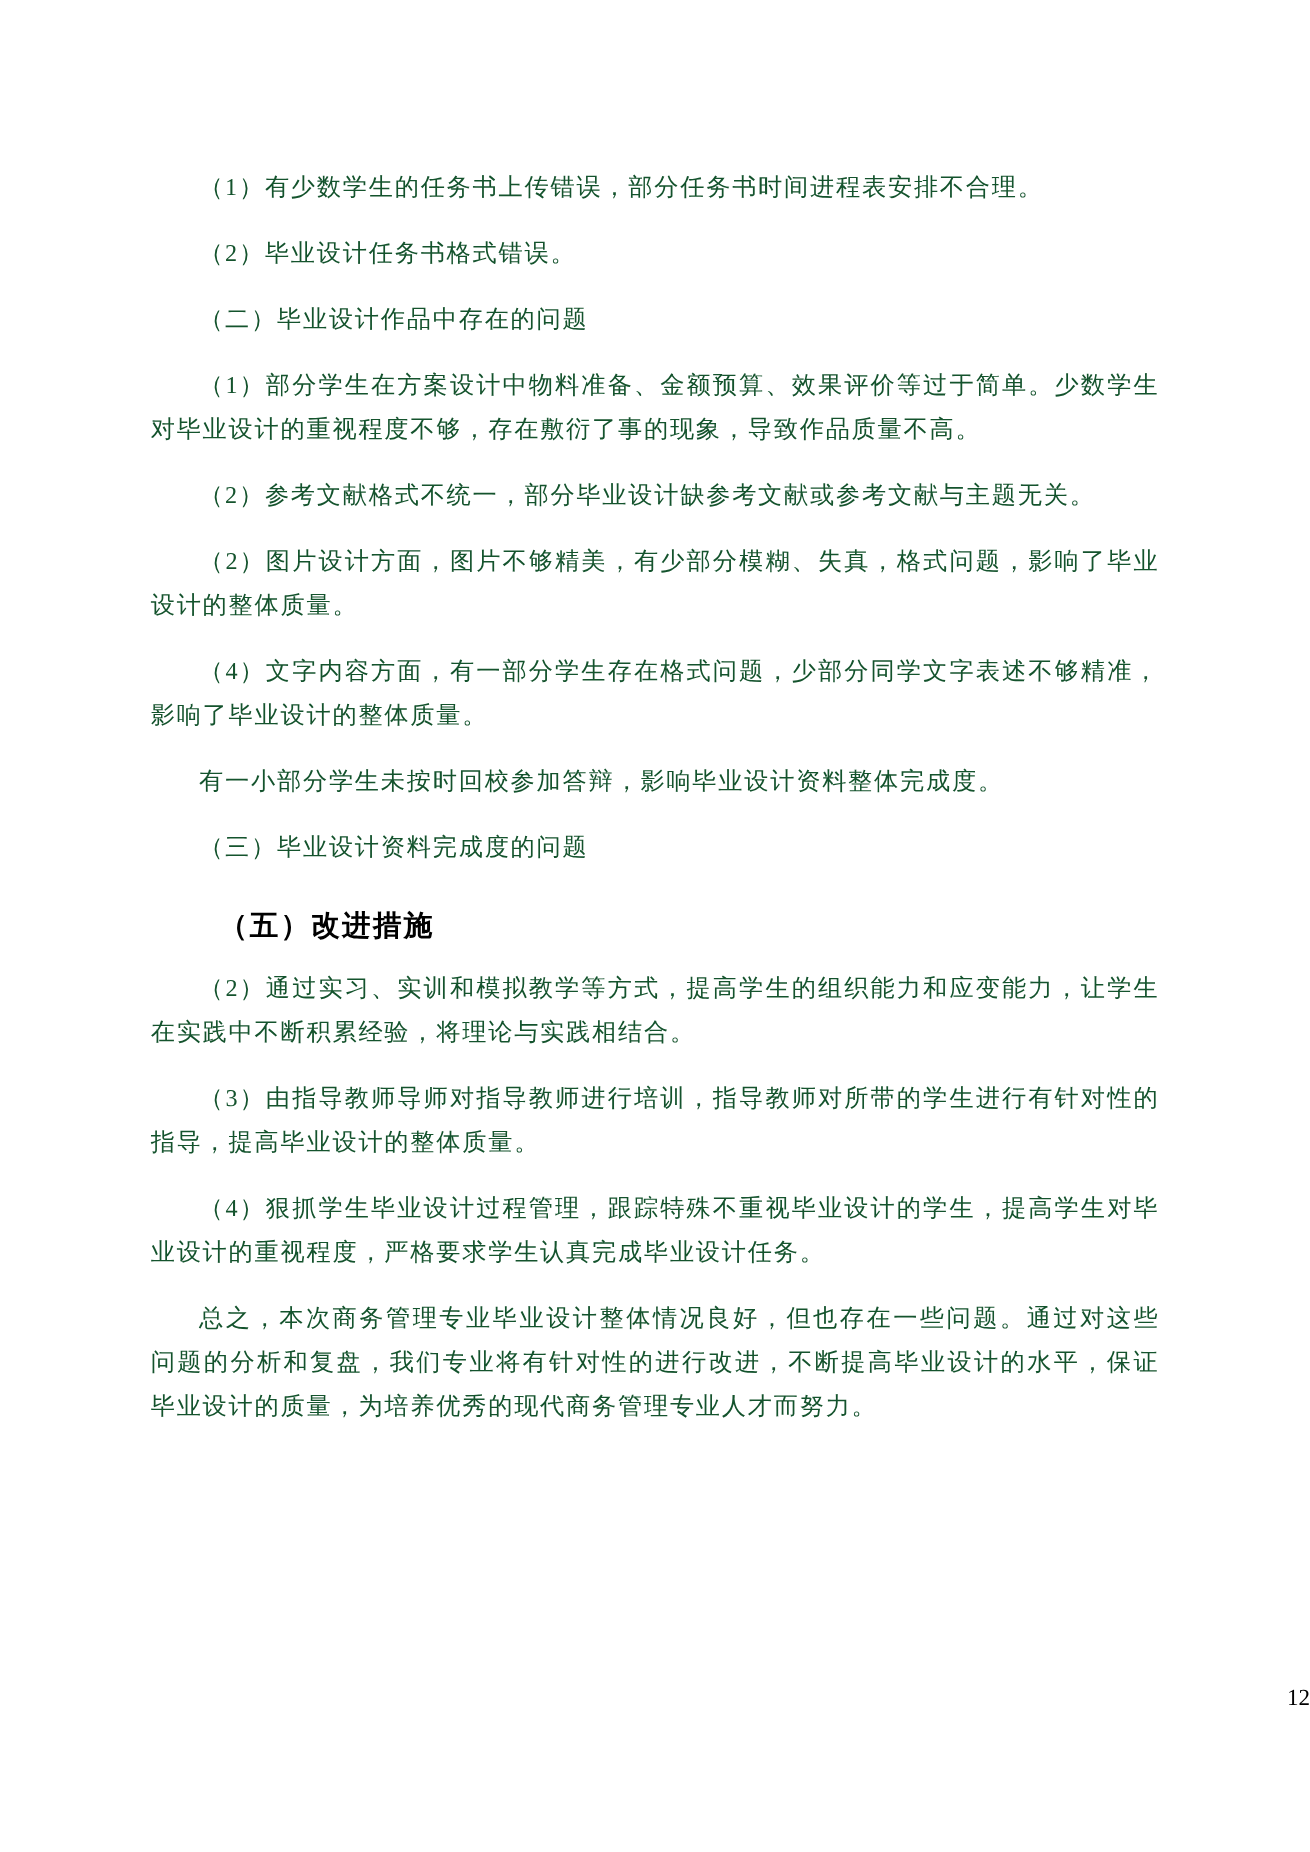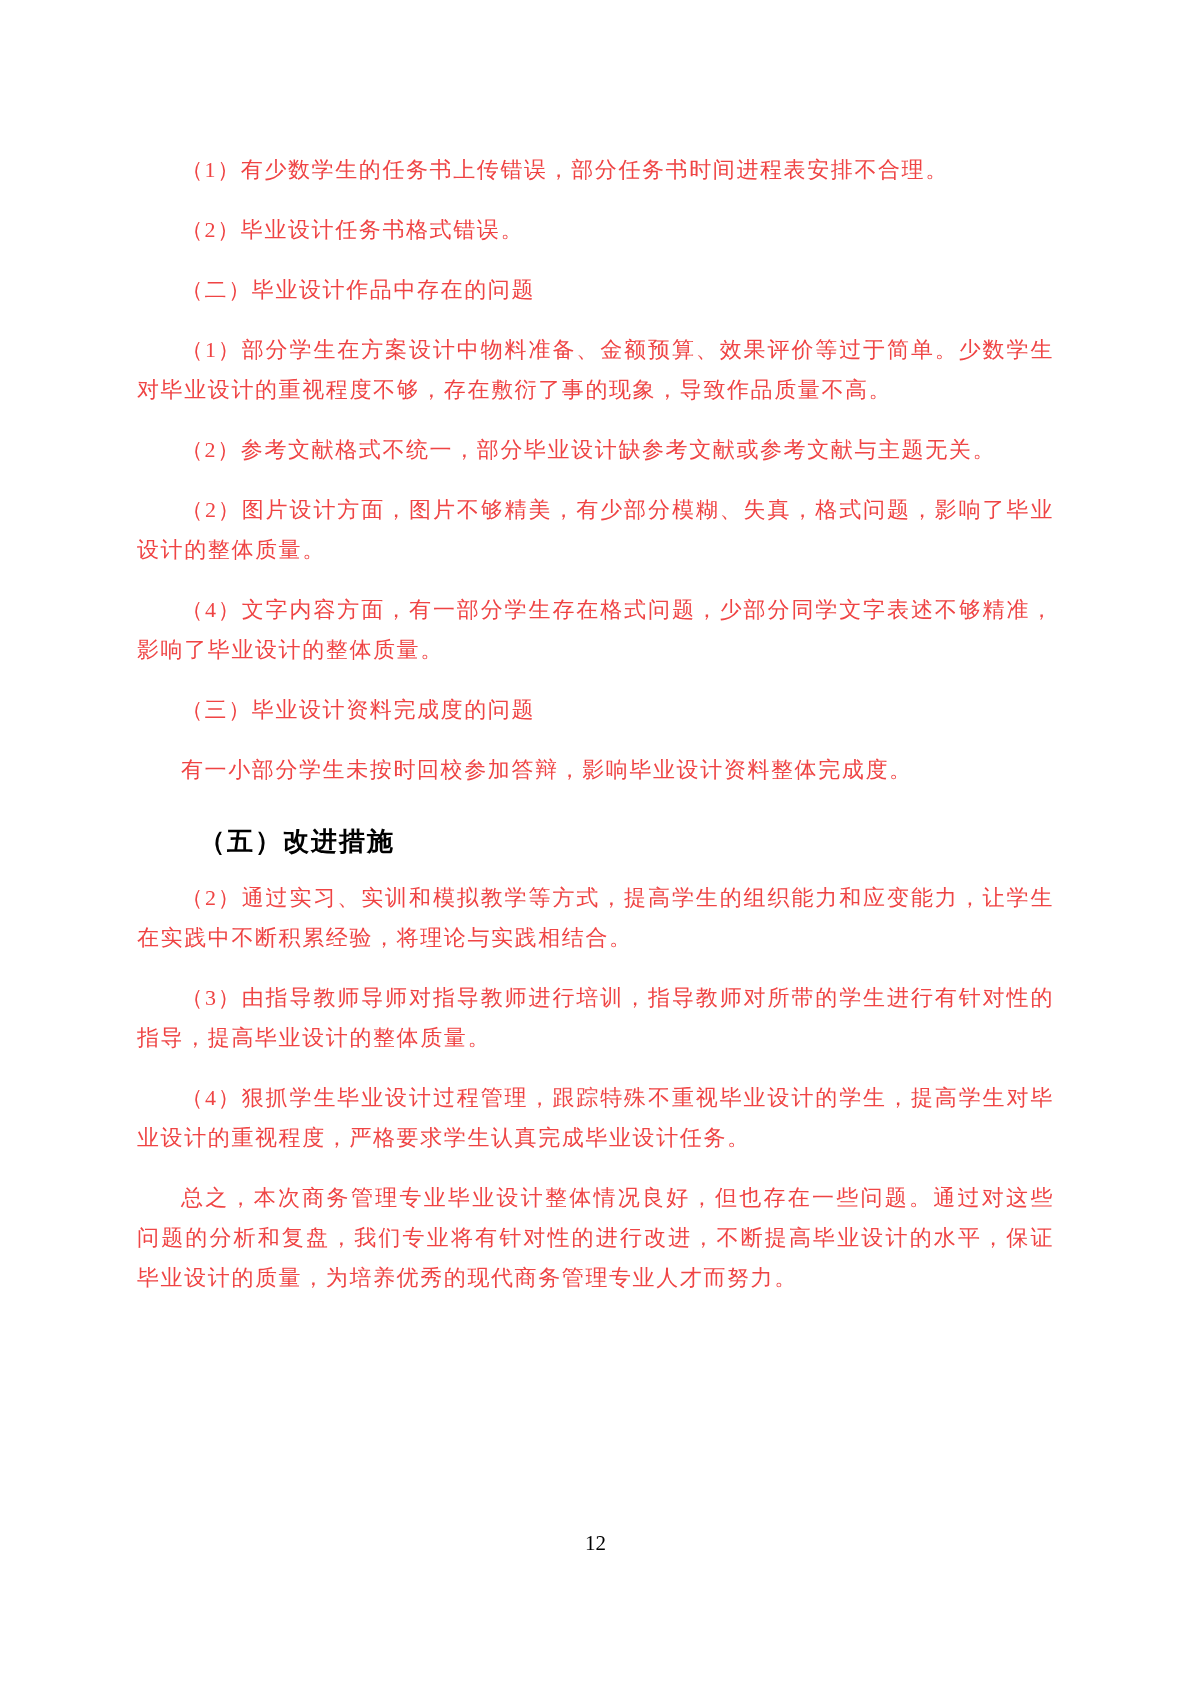--- a/index.html
+++ b/index.html
@@ -20,58 +20,58 @@
     right: 137px;
     top: 150px;
   }
   .para {
     font-size: 22px;
     letter-spacing: 1.6px;
     line-height: 40px;
     text-align: justify;
     text-indent: 2em;
     margin-bottom: 20px;
-    color: #ef4444;
+    color: #14532d;
   }
   .heading {
     font-family: Liberation Serif, serif;
     font-size: 26px;
     font-weight: 700;
     letter-spacing: 2px;
     line-height: 48px;
     text-indent: 62px;
     margin-top: 28px;
     margin-bottom: 12px;
     color: #000000;
   }
   .footer {
     position: absolute;
     left: 0;
     right: 0;
     top: 1528px;
-    text-align: center;
+    text-align: right;
     font-size: 21px;
     line-height: 30px;
     color: #000000;
   }
 </style>
 </head>
 <body>
 
 <div class="page">
   <div class="content">
     <p class="para">（1）有少数学生的任务书上传错误，部分任务书时间进程表安排不合理。</p>
     <p class="para">（2）毕业设计任务书格式错误。</p>
     <p class="para">（二）毕业设计作品中存在的问题</p>
     <p class="para">（1）部分学生在方案设计中物料准备、金额预算、效果评价等过于简单。少数学生对毕业设计的重视程度不够，存在敷衍了事的现象，导致作品质量不高。</p>
     <p class="para">（2）参考文献格式不统一，部分毕业设计缺参考文献或参考文献与主题无关。</p>
     <p class="para">（2）图片设计方面，图片不够精美，有少部分模糊、失真，格式问题，影响了毕业设计的整体质量。</p>
     <p class="para">（4）文字内容方面，有一部分学生存在格式问题，少部分同学文字表述不够精准，影响了毕业设计的整体质量。</p>
+    <p class="para">有一小部分学生未按时回校参加答辩，影响毕业设计资料整体完成度。</p>
     <p class="para">（三）毕业设计资料完成度的问题</p>
-    <p class="para">有一小部分学生未按时回校参加答辩，影响毕业设计资料整体完成度。</p>
     <h2 class="heading">（五）改进措施</h2>
     <p class="para">（2）通过实习、实训和模拟教学等方式，提高学生的组织能力和应变能力，让学生在实践中不断积累经验，将理论与实践相结合。</p>
     <p class="para">（3）由指导教师导师对指导教师进行培训，指导教师对所带的学生进行有针对性的指导，提高毕业设计的整体质量。</p>
     <p class="para">（4）狠抓学生毕业设计过程管理，跟踪特殊不重视毕业设计的学生，提高学生对毕业设计的重视程度，严格要求学生认真完成毕业设计任务。</p>
     <p class="para">总之，本次商务管理专业毕业设计整体情况良好，但也存在一些问题。通过对这些问题的分析和复盘，我们专业将有针对性的进行改进，不断提高毕业设计的水平，保证毕业设计的质量，为培养优秀的现代商务管理专业人才而努力。</p>
   </div>
   <div class="footer">
     <span>12</span>
   </div>
 </div>

